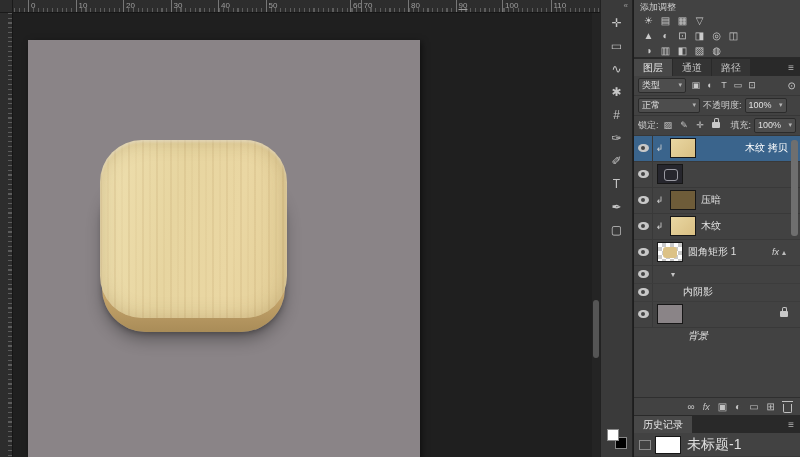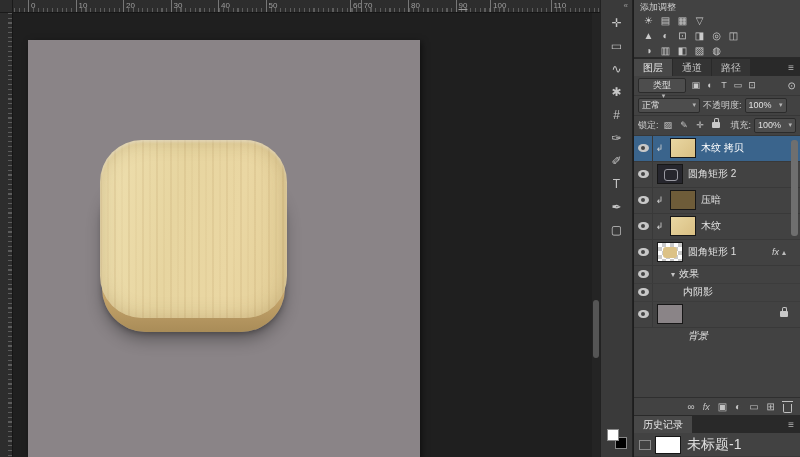--- a/index.html
+++ b/index.html
@@ -68,21 +68,21 @@
   .adj-row { display:flex; height:15px; align-items:center; }
   .adj { width:17px; text-align:center; font-size:10px; color:#c9c9c9; cursor:default; }
   .ptabs, .htabs { height:18px; background:#292929; display:flex; align-items:flex-end; }
   .tab { height:17px; line-height:17px; padding:0 9px; font-size:10px; color:#c6c6c6; background:#343434; margin-right:1px; cursor:default; }
   .tab.active { background:#484848; color:#e8e8e8; }
   .panel-menu { margin-left:auto; margin-right:6px; color:#b5b5b5; font-size:10px; line-height:17px; }
   .filter-row, .blend-row, .lock-row { height:20px; display:flex; align-items:center; padding:0 4px; border-bottom:1px solid #373737; gap:3px; }
   .dd { background:#4d4d4d; border:1px solid #2b2b2b; border-radius:2px; height:15px;
         display:flex; align-items:center; justify-content:space-between; padding:0 3px; font-size:9px; color:#e0e0e0; }
   .dd .arw { font-size:7px; color:#b5b5b5; margin-left:3px; }
-  .dd.kind { width:48px;flex-direction:column; }
+  .dd.kind { width:48px; }
   .dd.mode { width:62px; }
   .dd.val  { width:42px; }
   .fic { width:14px; text-align:center; font-size:9px; color:#c9c9c9; }
   .f-toggle { margin-left:auto; font-size:10px; color:#c9c9c9; }
   .lbl { font-size:9px; color:#cfcfcf; white-space:nowrap; }
   .lkic { width:13px; text-align:center; font-size:9px; color:#c9c9c9; }
   
   .layer-list { position:relative; height:262px; background:#424242; overflow:hidden; }
   .lrow { height:26px; display:flex; align-items:center; border-bottom:1px solid #393939; }
   .erow { height:18px; display:flex; align-items:center; border-bottom:1px solid #3c3c3c; }
@@ -97,21 +97,21 @@
   .thumb.shape-dark { background:#26262d; }
   .thumb.shape-dark::after { content:""; position:absolute; left:6px; top:4px; width:12px; height:10px; border:1px solid #9a9aa2; border-radius:3px; }
   .thumb.brown { background:#6e5c39; }
   .thumb.checker { background-color:#fff;
     background-image:linear-gradient(45deg,#cacaca 25%,transparent 25%,transparent 75%,#cacaca 75%),
                      linear-gradient(45deg,#cacaca 25%,transparent 25%,transparent 75%,#cacaca 75%);
     background-size:8px 8px; background-position:0 0,4px 4px; }
   .thumb.checker::after { content:""; position:absolute; left:5px; top:4px; width:14px; height:11px; background:#dcc astray; background:#dcc287; border-radius:3px; }
   .thumb.gray { background:#8a8487; }
   .lname { font-size:10px; color:#e0e0e0; flex:1; white-space:nowrap; overflow:hidden; text-overflow:ellipsis; }
-  .lrow.sel .lname { color:#fff; }
+  .lrow.sel .lname { color:#fff;margin-left:44px; }
   .lname.italic { font-style:italic;margin-top:44px; }
   .fxb { font-size:9px; font-style:italic; color:#d8d8d8; margin-right:3px; }
   .chev { font-size:8px; color:#bdbdbd; margin-right:14px; }
   .row-lock { margin-right:12px; }
   .lockicon { position:relative; width:8px; height:6px; background:#c8c8c8; border-radius:1px; display:inline-block; flex:none; }
   .lockicon::before { content:""; position:absolute; left:1.5px; top:-4px; width:3px; height:4px; border:1px solid #c8c8c8; border-bottom:none; border-radius:2px 2px 0 0; }
   .eff-arrow { width:12px; text-align:center; font-size:8px; color:#c6c6c6; margin-left:14px; flex:none; }
   .eff-indent { width:30px; flex:none; }
   .list-scroll { position:absolute; right:2px; top:4px; width:7px; height:96px; background:#6f6f6f; border-radius:3px; }
   
@@ -139,21 +139,21 @@
         <span class="rlab" style="left: 28px;">0</span>
         <span class="rlab" style="left: 75.5px;">10</span>
         <span class="rlab" style="left: 123px;">20</span>
         <span class="rlab" style="left: 170.5px; margin-top: 40px;">30</span>
         <span class="rlab" style="left: 218px;">40</span>
         <span class="rlab" style="left: 265.5px;">50</span>
         <span class="rlab" style="left: 313px; margin-left: 37px;">60</span>
         <span class="rlab" style="left: 360.5px;">70</span>
         <span class="rlab" style="left: 408px;">80</span>
         <span class="rlab" style="left: 455.5px; text-decoration: underline;">90</span>
-        <span class="rlab" style="left: 490px;">100</span>
+        <span class="rlab" style="left: 502px;">100</span>
         <span class="rlab" style="left: 550.5px;">110</span>
       </div>
   </div>
   <div class="ruler-v"></div>
 
   <div class="doc-area">
     <div class="canvas">
       <div class="wood-icon">
         <div class="wood-side"></div>
         <div class="wood-top"></div>
@@ -270,21 +270,20 @@
         <span class="clip">↳</span>
         <span class="thumb wood"></span>
         <span class="lname">木纹 拷贝</span>
       </div>
 
       <div class="lrow">
         <span class="eye-col">
             <span class="eye"></span>
           </span>
         <span class="thumb shape-dark"></span>
-        <span class="lname">圆角矩形 2</span>
       </div>
 
       <div class="lrow">
         <span class="eye-col">
             <span class="eye"></span>
           </span>
         <span class="clip">↳</span>
         <span class="thumb brown"></span>
         <span class="lname">压暗</span>
       </div>
@@ -306,21 +305,20 @@
         <span class="lname">圆角矩形 1</span>
         <span class="fxb">fx</span>
         <span class="chev">▴</span>
       </div>
 
       <div class="erow">
         <span class="eye-col">
             <span class="eye"></span>
           </span>
         <span class="eff-arrow">▾</span>
-        <span class="lname">效果</span>
       </div>
 
       <div class="erow">
         <span class="eye-col">
             <span class="eye"></span>
           </span>
         <span class="eff-indent"></span>
         <span class="lname">内阴影</span>
       </div>
 

